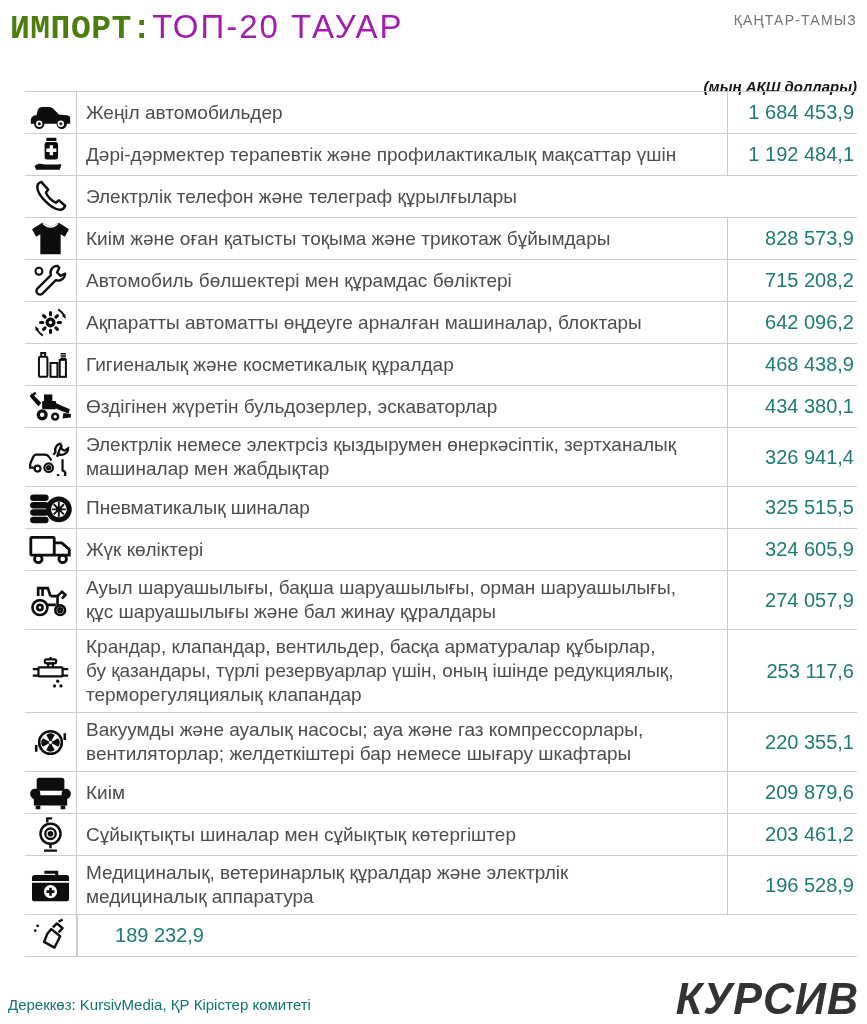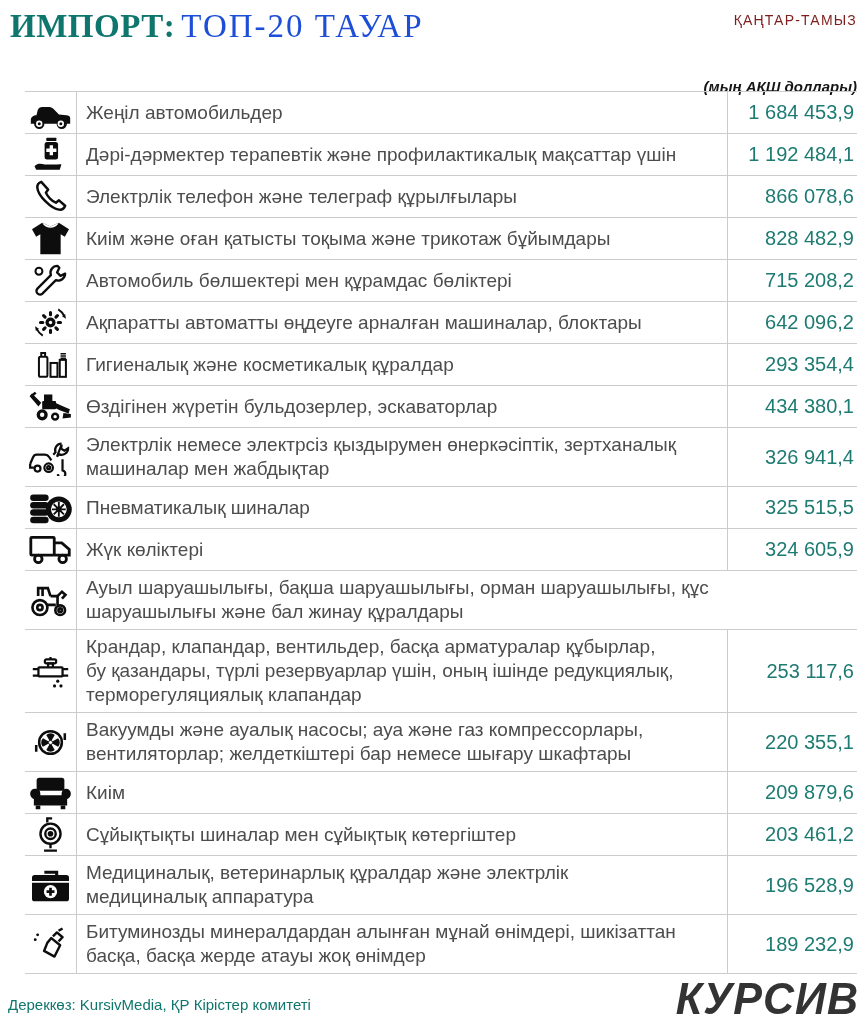--- a/index.html
+++ b/index.html
@@ -2,29 +2,29 @@
 <html><head>
 <meta charset="utf-8">
 <style>
   html,body{margin:0;padding:0;}
   body{
     width:867px;height:1024px;position:relative;background:#ffffff;
     font-family:"Liberation Sans",sans-serif;color:#4d4d4d;overflow:hidden;
   }
   .header{position:absolute;top:8px;left:10px;white-space:nowrap;}
   .title-accent{
-    font-family:Liberation Serif, serif;font-weight:bold;font-size:33px;
-    color:#0f766e;letter-spacing:.5px;
+    font-family:Liberation Mono, monospace;font-weight:bold;font-size:33px;
+    color:#4d7c0f;letter-spacing:.5px;
   }
   .title-main{
-    font-family:Liberation Serif, serif;font-weight:normal;font-size:33px;
-    color:#1d4ed8;letter-spacing:2px;margin-left:6px;
+    font-family:Liberation Sans, sans-serif;font-weight:normal;font-size:33px;
+    color:#a21caf;letter-spacing:2px;margin-left:0;
   }
   .period{
-    position:absolute;top:12px;right:10px;font-size:14px;color:#7f1d1d;
+    position:absolute;top:12px;right:10px;font-size:14px;color:#737373;
     letter-spacing:1.2px;
   }
   .unit-note{
     position:absolute;top:78px;right:10px;font-size:15px;color:#151515;
     font-style:italic;font-weight:bold;
   }
   .table{
     position:absolute;top:91px;left:25px;width:832px;
     border-top:1px solid #cccccc;
   }
@@ -96,33 +96,32 @@
   </div>
     <div class="row">
     <div class="cell-icon">
       <span>
           <svg viewBox="0 0 48 48" fill="none" stroke="currentColor" stroke-width="3.2" stroke-linecap="round" stroke-linejoin="round">
             <path d="M12 5C9 6 6.5 9 7 13c1 10 18 27 28 28 4 .5 7-2 8-5l-8-7-4 3c-5-2-11-8-13-13l3-4z"></path>
           </svg>
         </span>
     </div>
     <div class="cell-desc">Электрлік телефон және телеграф құрылғылары</div>
-    <div class="cell-value">866 078,6</div>
   </div>
     <div class="row">
     <div class="cell-icon">
       <span>
           <svg viewBox="0 0 48 40">
             <path fill="currentColor" d="M15 3 24 7l9-4 11 7-4.5 8-4.5-2.5V37H13V15.5L8.5 18 4 10z"></path>
             <path d="M15 3c1.8 3.5 5.4 5.5 9 5.5S31.2 6.5 33 3L24 7z" fill="#fff"></path>
           </svg>
         </span>
     </div>
     <div class="cell-desc">Киім және оған қатысты тоқыма және трикотаж бұйымдары</div>
-    <div class="cell-value">828 482,9</div>
+    <div class="cell-value">828 573,9</div>
   </div>
     <div class="row">
     <div class="cell-icon">
       <span>
           <svg viewBox="0 0 48 48" fill="none" stroke="currentColor" stroke-width="3" stroke-linejoin="round">
             <path d="M33 5a9 9 0 0 0-8.5 12L7 34.5A4.6 4.6 0 0 0 13.5 41L31 23.5A9 9 0 0 0 43 15l-6 3-4.5-4.5 3-6z"></path>
             <circle cx="9" cy="12" r="4.5" stroke-width="2.6"></circle>
           </svg>
         </span>
     </div>
@@ -156,21 +155,21 @@
           <svg viewBox="0 0 48 48" fill="none" stroke="currentColor" stroke-width="2.6">
             <path d="M12 14v-5h5v5"></path>
             <rect x="9" y="14" width="11" height="26" rx="2"></rect>
             <rect x="24" y="22" width="9" height="18"></rect>
             <path d="M37 10h7M37 13h7M37 16h7" stroke-width="2"></path>
             <rect x="36" y="18" width="8" height="22"></rect>
           </svg>
         </span>
     </div>
     <div class="cell-desc">Гигиеналық және косметикалық құралдар</div>
-    <div class="cell-value">293 354,4</div>
+    <div class="cell-value">468 438,9</div>
   </div>
     <div class="row">
     <div class="cell-icon">
       <span>
           <svg viewBox="0 0 48 40">
             <g fill="currentColor">
               <rect x="15" y="14" width="15" height="9" rx="1"></rect>
               <path d="M17 7h9v8h-9z"></path>
               <path d="M29 16l9 4 7 3-1.5 4.5L34 24l-6-3z"></path>
               <path d="M14 16 4 6 1.5 9l9.5 11z"></path>
@@ -250,20 +249,21 @@
             <circle cx="12" cy="29" r="8.5"></circle>
             <circle cx="12" cy="29" r="3"></circle>
             <circle cx="35" cy="32" r="5.5"></circle>
             <circle cx="35" cy="32" r="2"></circle>
             <path d="M20 26h10M24 16h8v10"></path>
             <path d="M32 16l5-5 4 3.5-4 4.5"></path>
           </svg>
         </span>
     </div>
     <div class="cell-desc">Ауыл шаруашылығы, бақша шаруашылығы, орман шаруашылығы, құс шаруашылығы және бал жинау құралдары</div>
+    <div class="cell-value">274 057,9</div>
   </div>
     <div class="row">
     <div class="cell-icon">
       <span>
           <svg viewBox="0 0 48 46" fill="none" stroke="currentColor" stroke-width="2.8">
             <path d="M2 20h7M39 20h7M2 28h7M39 28h7"></path>
             <rect x="9" y="18" width="30" height="11" rx="1"></rect>
             <path d="M21 18v-5h6v5"></path>
             <rect x="17" y="8" width="14" height="5" rx="2"></rect>
             <path d="M24 8V5"></path>
@@ -344,19 +344,18 @@
             <path d="M25 15l11 9-7 14-13-7 4-10z"></path>
             <path d="M27 13l5-5 7 6-5 5"></path>
             <path d="M34 6l5-3"></path>
             <g fill="currentColor" stroke="none">
               <circle cx="8" cy="11" r="1.8"></circle>
               <circle cx="5" cy="17" r="1.8"></circle>
             </g>
           </svg>
         </span>
     </div>
-    <div class="cell-desc">Битуминозды минералдардан алынған мұнай өнімдері, шикізаттан басқа, басқа жерде атауы жоқ өнімдер</div>
     <div class="cell-value">189 232,9</div>
   </div>
   </div>
 
 <div class="source">Дереккөз: KursivMedia, ҚР Кірістер комитеті</div>
 <div class="logo">КУРСИВ</div>
 
 </body></html>

